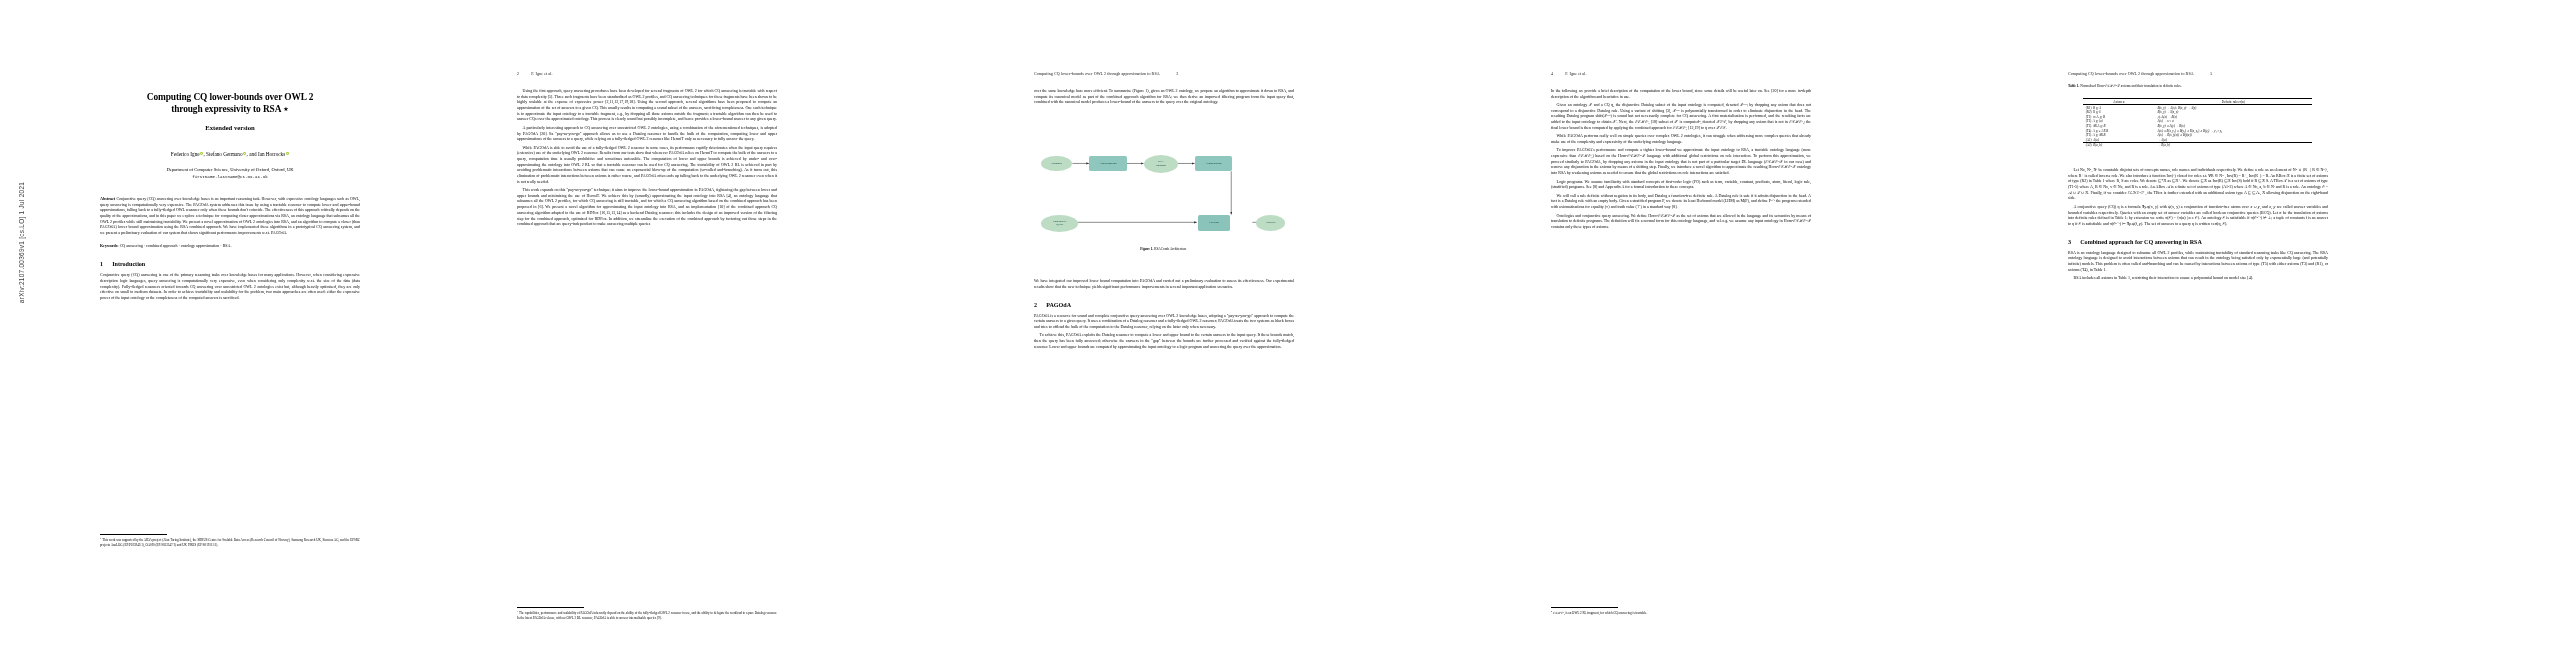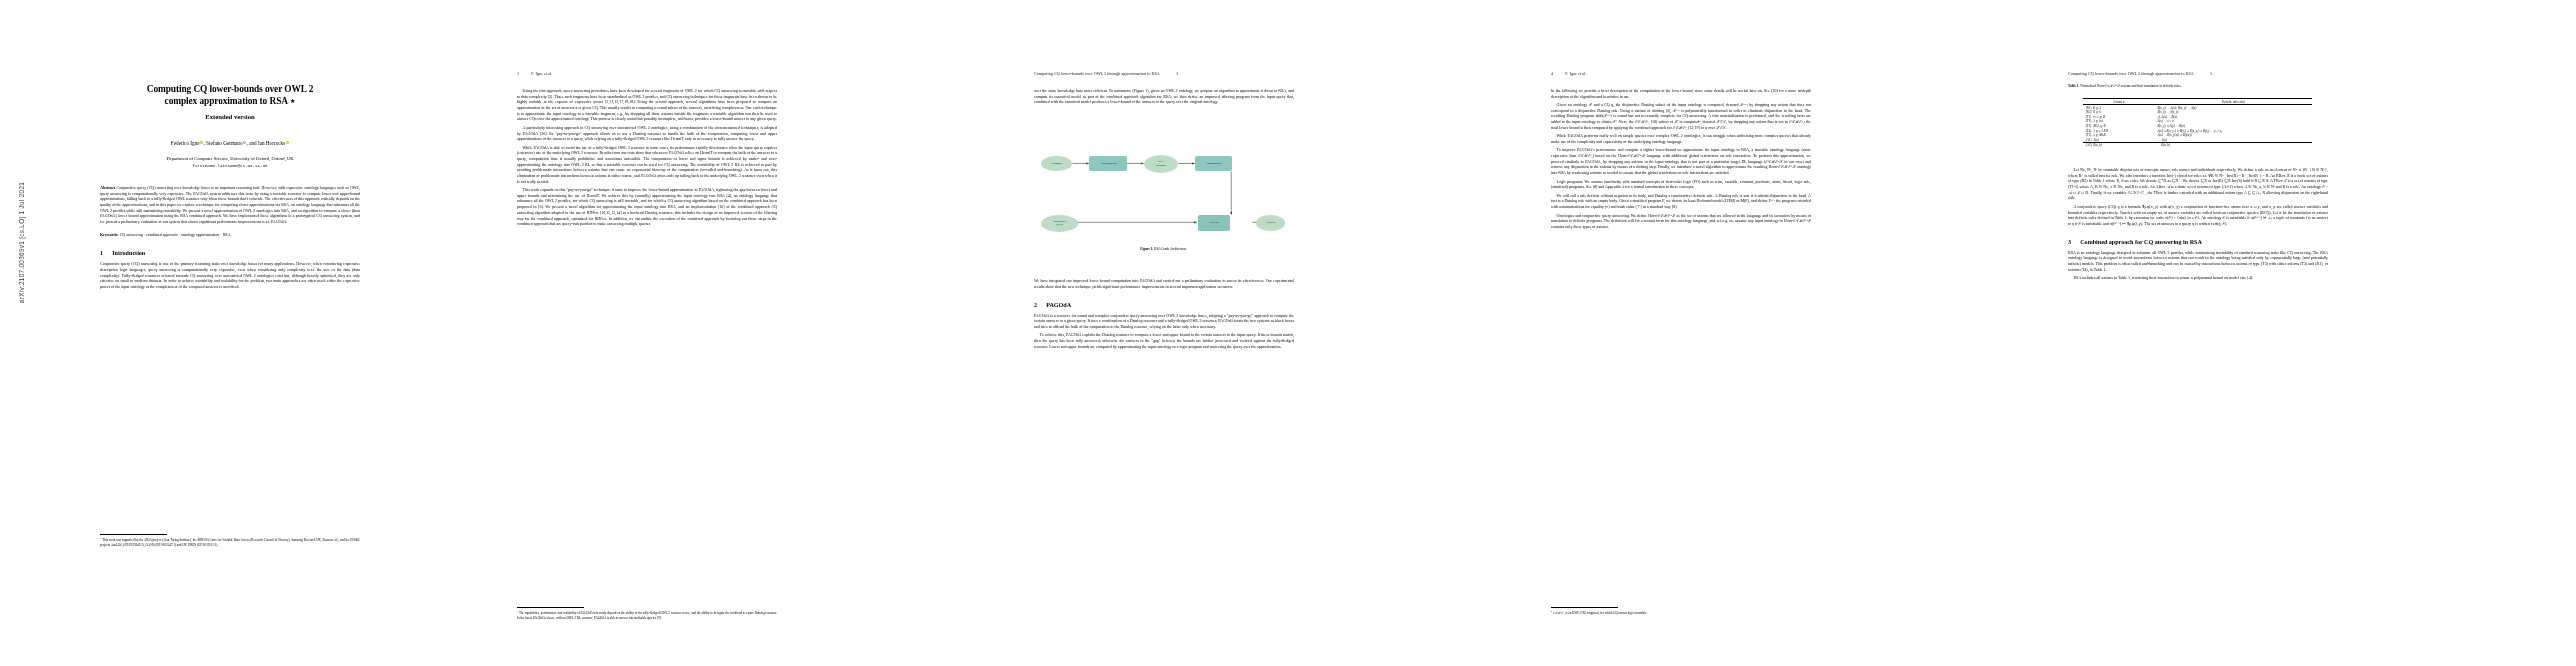--- a/index.html
+++ b/index.html
@@ -17,21 +17,21 @@
     position:absolute;left:-79px;top:239px;width:200px;
     transform:rotate(-90deg);transform-origin:center center;
     font-family:"Liberation Sans",sans-serif;
     font-size:6.4px;letter-spacing:0.3px;color:#3a3a3a;white-space:nowrap;text-align:center;
   }
 
   .col{position:absolute;text-align:justify;}
   .hdr{position:absolute;font-size:4px;letter-spacing:0.1px;color:#111;white-space:nowrap;}
   .hdr .pno{display:inline-block;}
 
-  h1.title{font-size:9.4px;line-height:1.32;text-align:center;margin:0;font-weight:700;letter-spacing:-0.1px;}
+  h1.title{font-size:9.4px;line-height:1.32;text-align:center;margin:8px;font-weight:700;letter-spacing:-0.1px;}
   .subtitle{font-size:6.7px;text-align:center;font-weight:700;margin-top:5px;}
   .authors{font-size:5.2px;text-align:center;margin-top:20px;}
   .affil{font-size:4.6px;text-align:center;margin-top:10.6px;line-height:1.45;}
   .mail{font-family:"Liberation Mono",monospace;font-size:4.2px;text-align:center;margin-top:1.1px;}
 
   .orcid{display:inline-block;width:2.8px;height:2.8px;border-radius:50%;
     background:#a6ce39;position:relative;top:-0.6px;margin:0 0.6px;}
   .orcid:after{content:"";position:absolute;left:0.9px;top:0.9px;width:1px;height:1px;
     border-radius:50%;background:#fff;}
 
@@ -79,21 +79,21 @@
 
 <div class="sheet">
 
   <div class="page p1">
 
     <div class="arxiv-stamp">arXiv:2107.00369v1  [cs.LO]  1 Jul 2021</div>
 
     <div class="col" style="left:100px;top:83px;width:260px;">
       <h1 class="title">
         <span>Computing CQ lower-bounds over OWL 2</span><br>
-        <span>complex approximation to RSA ⋆</span>
+        <span>through expressivity to RSA ⋆</span>
       </h1>
       <div class="subtitle">Extended version</div>
 
       <div class="authors">
         <span>Federico Igne</span><span class="orcid"></span><span>, Stefano Germano</span><span class="orcid"></span><span>, and Ian Horrocks</span><span class="orcid"></span>
       </div>
 
       <div class="affil">Department of Computer Science, University of Oxford, Oxford, UK</div>
       <div class="mail">firstname.lastname@cs.ox.ac.uk</div>
 

